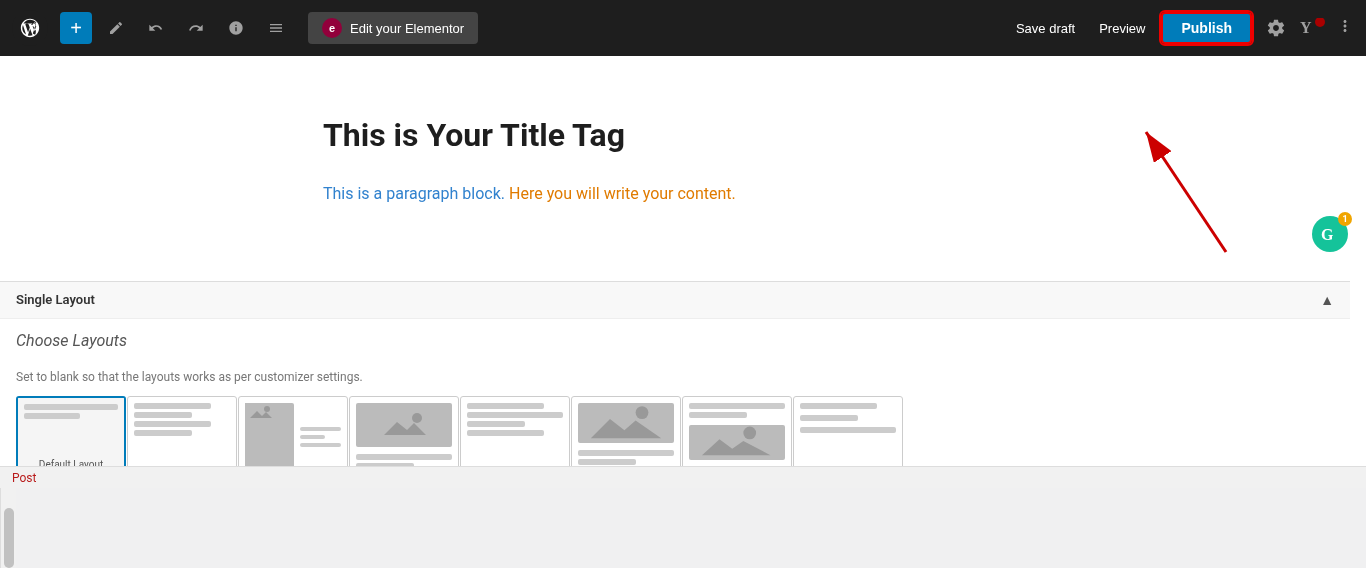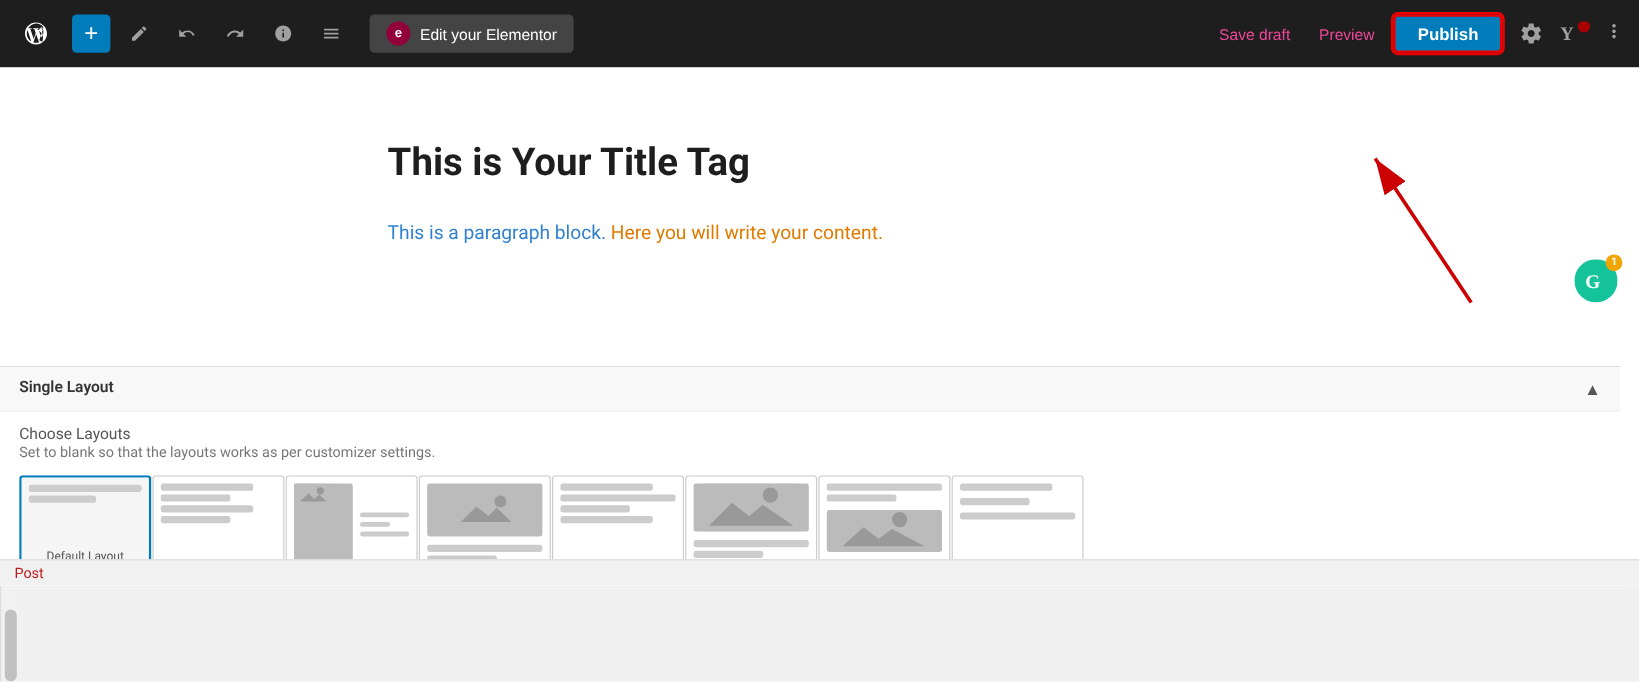--- a/index.html
+++ b/index.html
@@ -68,21 +68,21 @@
     }
 
     .toolbar-spacer { flex: 1; }
 
     .toolbar-right {
       display: flex; align-items: center; gap: 8px;
     }
     .save-draft-btn, .preview-btn {
       background: transparent;
       border: none;
-      color: #ec4899;
+      color: #ffffff;
       cursor: pointer;
       font-size: 13px;
       padding: 4px 8px;
     }
 
     .publish-btn {
       background: #007cba;
       border: 2px solid #e00;
       border-radius: 4px;
       color: white;
@@ -200,23 +200,24 @@
       color: #333;
     }
     .panel-toggle {
       background: none; border: none; cursor: pointer; color: #555; font-size: 14px;
     }
 
     .panel-body {
       padding: 12px 16px;
     }
     .choose-layouts-label {
-      font-size: 13px;
+      font-size: 16px;
       color: #555;
-      margin-bottom: 0;
+      font-style: italic;
+      margin-bottom: 20px;
     }
     .layouts-hint {
       font-size: 12px;
       color: #777;
       margin-bottom: 12px;
     }
 
     .layouts-grid {
       display: flex;
       gap: 1px;

